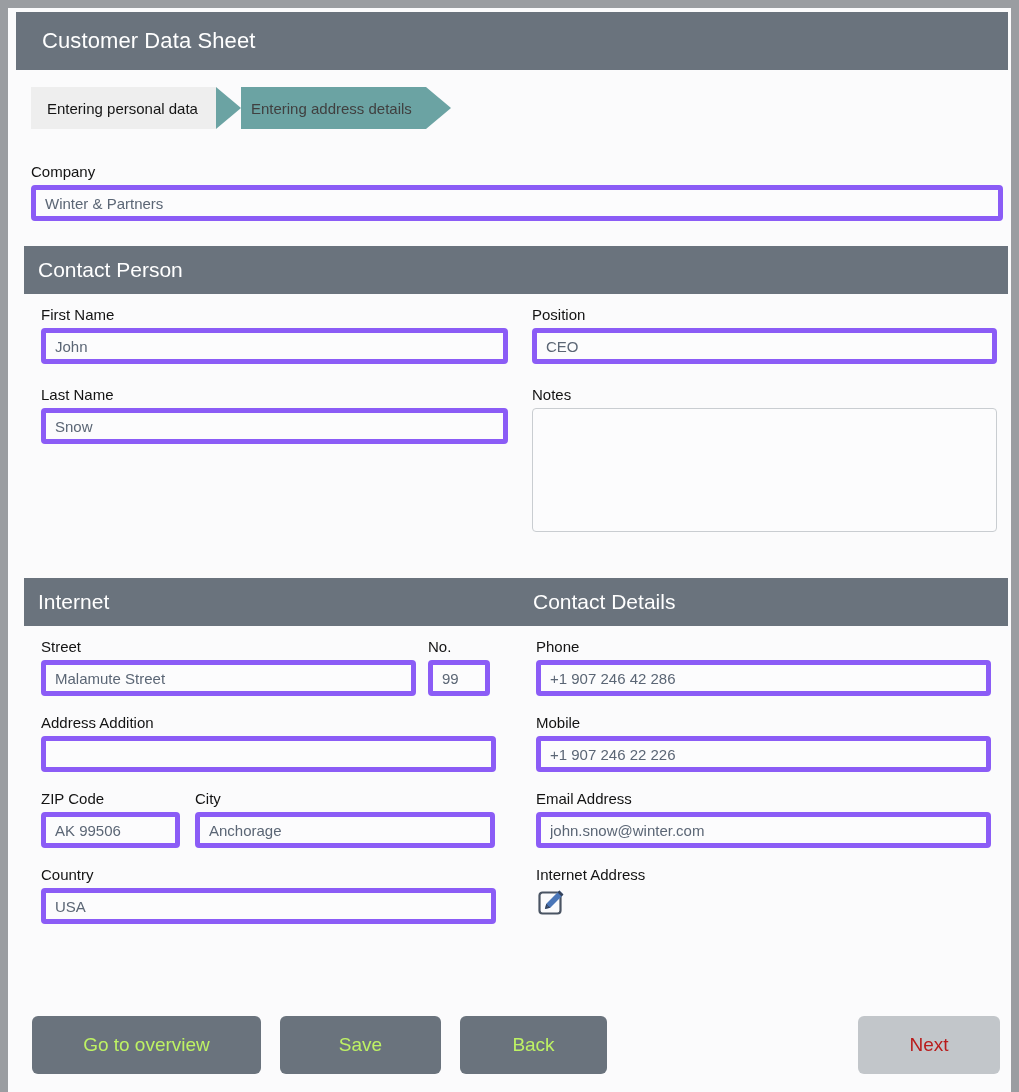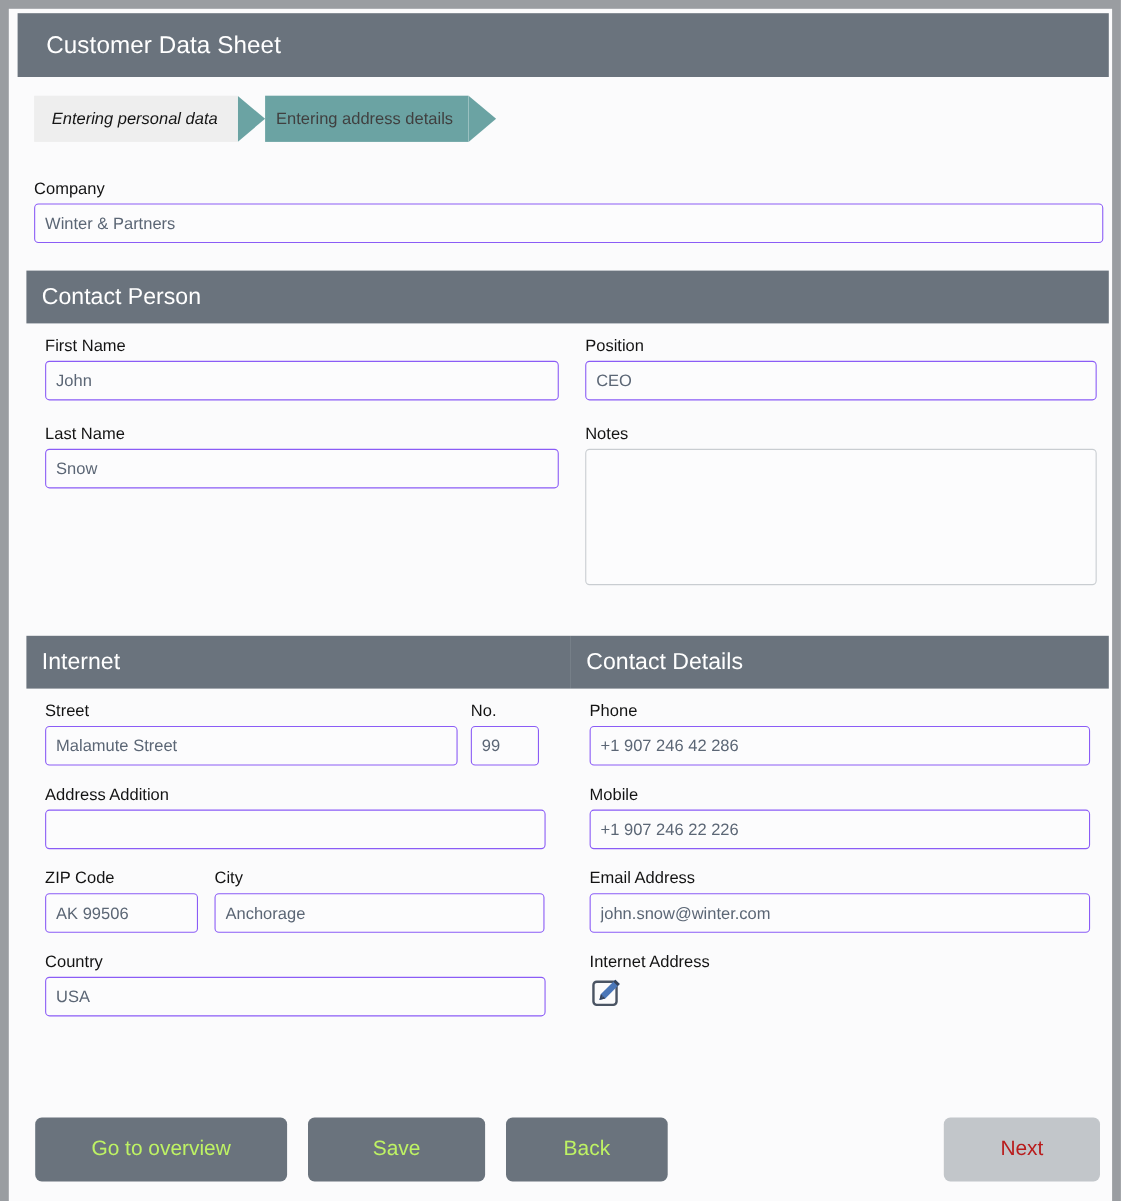--- a/index.html
+++ b/index.html
@@ -59,21 +59,20 @@
     display: flex;
     align-items: center;
     height: 42px;
     font-size: 15px;
     padding: 0 18px 0 16px;
     white-space: nowrap;
   }
   .step.inactive {
     background: #eeeeee;
     color: #151515;
-    font-style: italic;
   }
   .step.active {
     background: #6ba3a3;
     color: #404040;
     padding-left: 10px;
     padding-right: 14px;
   }
   
   .step-arrow {
     width: 25px;
@@ -86,21 +85,21 @@
   .field-label {
     font-size: 15px;
     color: #131313;
     line-height: 18px;
     margin-bottom: 4px;
     display: block;
   }
   .text-input {
     width: 100%;
     height: 36px;
-    border: 1px solid #8b5cf6;
+    border: 5px solid #8b5cf6;
     border-radius: 4px;
     background: #fcfcfd;
     color: #5b6675;
     font-size: 15px;
     font-family: "Liberation Sans", sans-serif;
     padding: 0 9px;
     outline: none;
   }
   .text-area {
     width: 100%;

